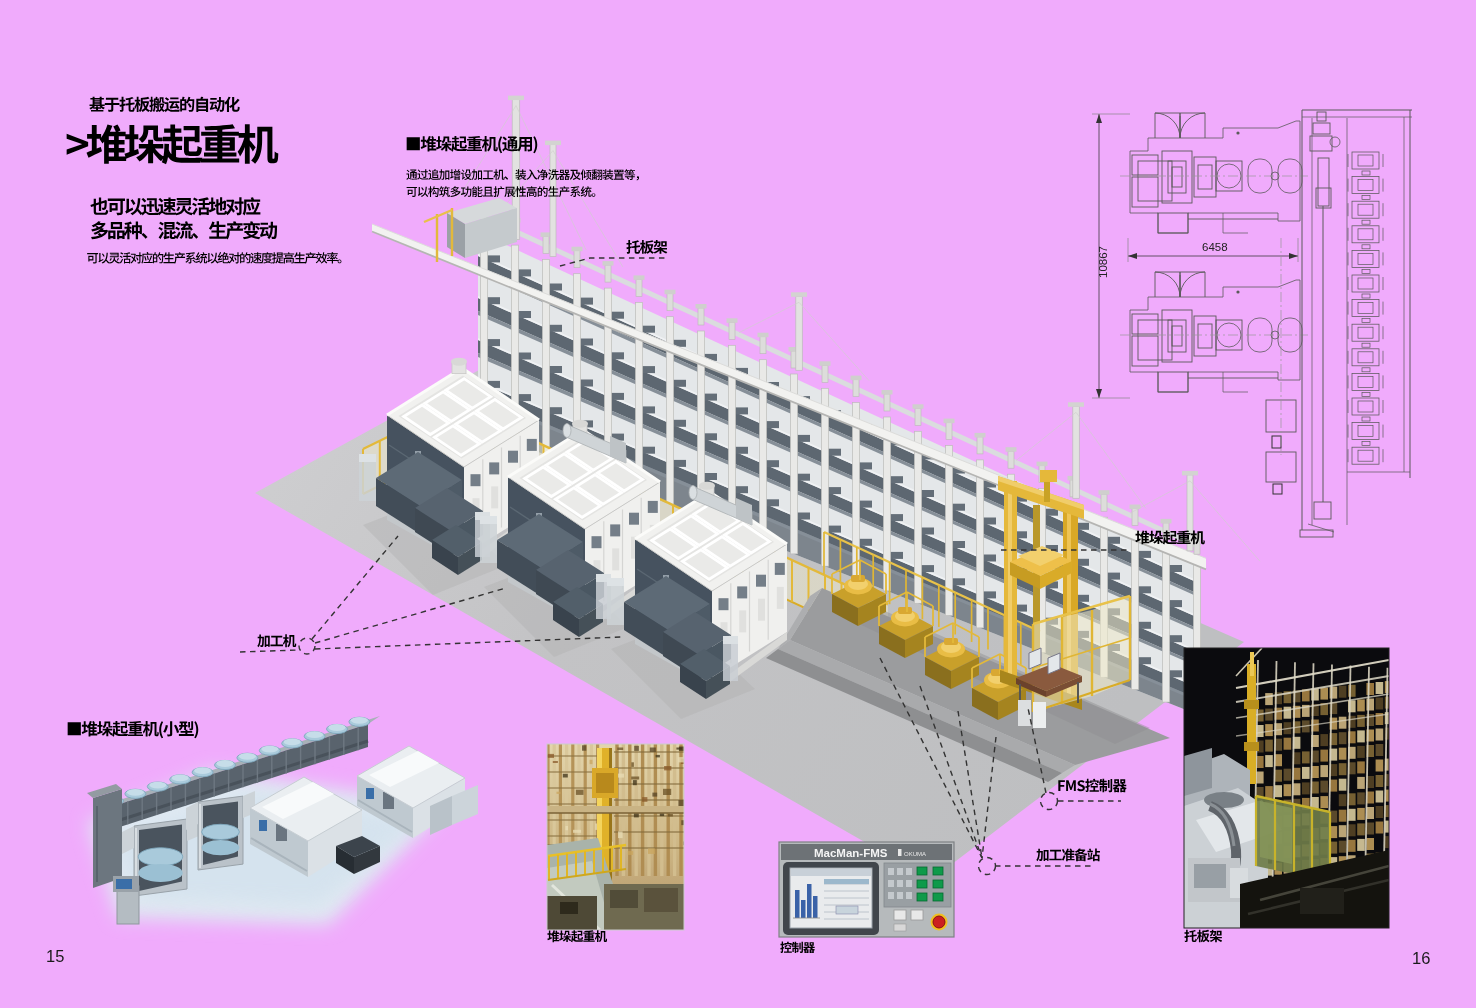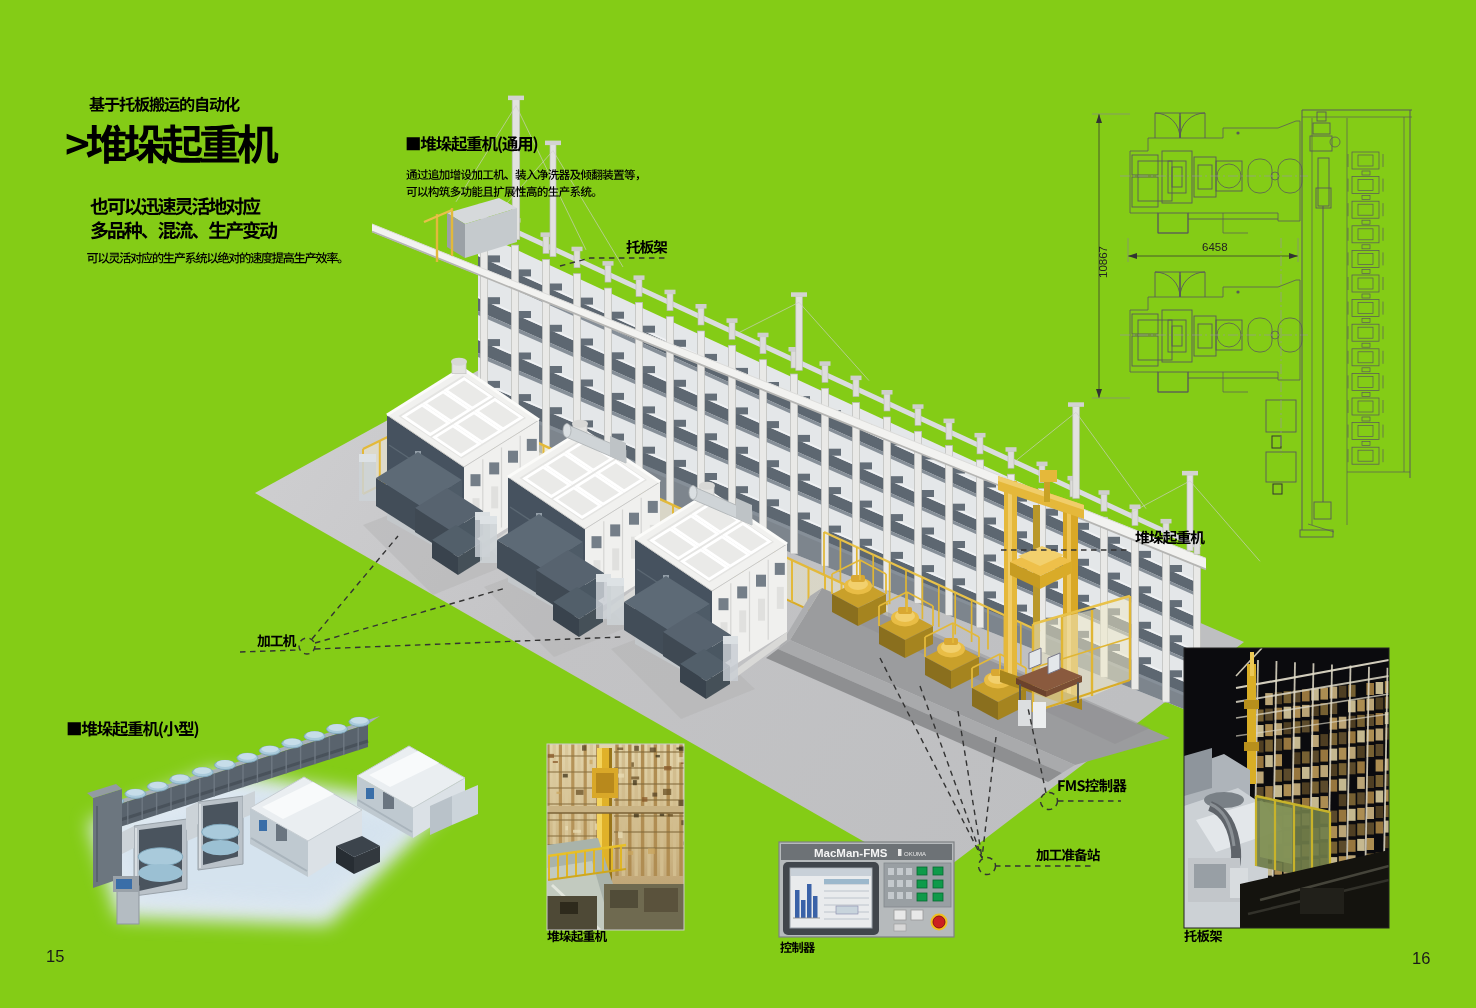--- a/index.html
+++ b/index.html
@@ -1,12 +1,12 @@
 <!DOCTYPE html>
-<html><head><meta charset="utf-8"><style>html,body{margin:0;padding:0;background:#fff}#page{position:relative;width:1476px;height:1008px;background:#84cc16;overflow:hidden;font-family:"Liberation Sans",sans-serif}</style></head><body>
+<html><head><meta charset="utf-8"><style>html,body{margin:0;padding:0;background:#fff}#page{position:relative;width:1476px;height:1008px;background:#f0abfc;overflow:hidden;font-family:"Liberation Sans",sans-serif}</style></head><body>
 <div id="page">
     <svg width="1476" height="1008" viewBox="0 0 1476 1008" style="position:absolute;left:0;top:0">
       <defs>
         <linearGradient id="gf" x1="0" y1="0" x2="1" y2="0.35">
           <stop offset="0" stop-color="#d0d0d2"></stop>
           <stop offset="0.45" stop-color="#c3c3c5"></stop>
           <stop offset="1" stop-color="#bebfc1"></stop>
         </linearGradient>
       </defs>
       <polygon points="255,493 543,335 1244,642 931,880" fill="url(#gf)"></polygon>

